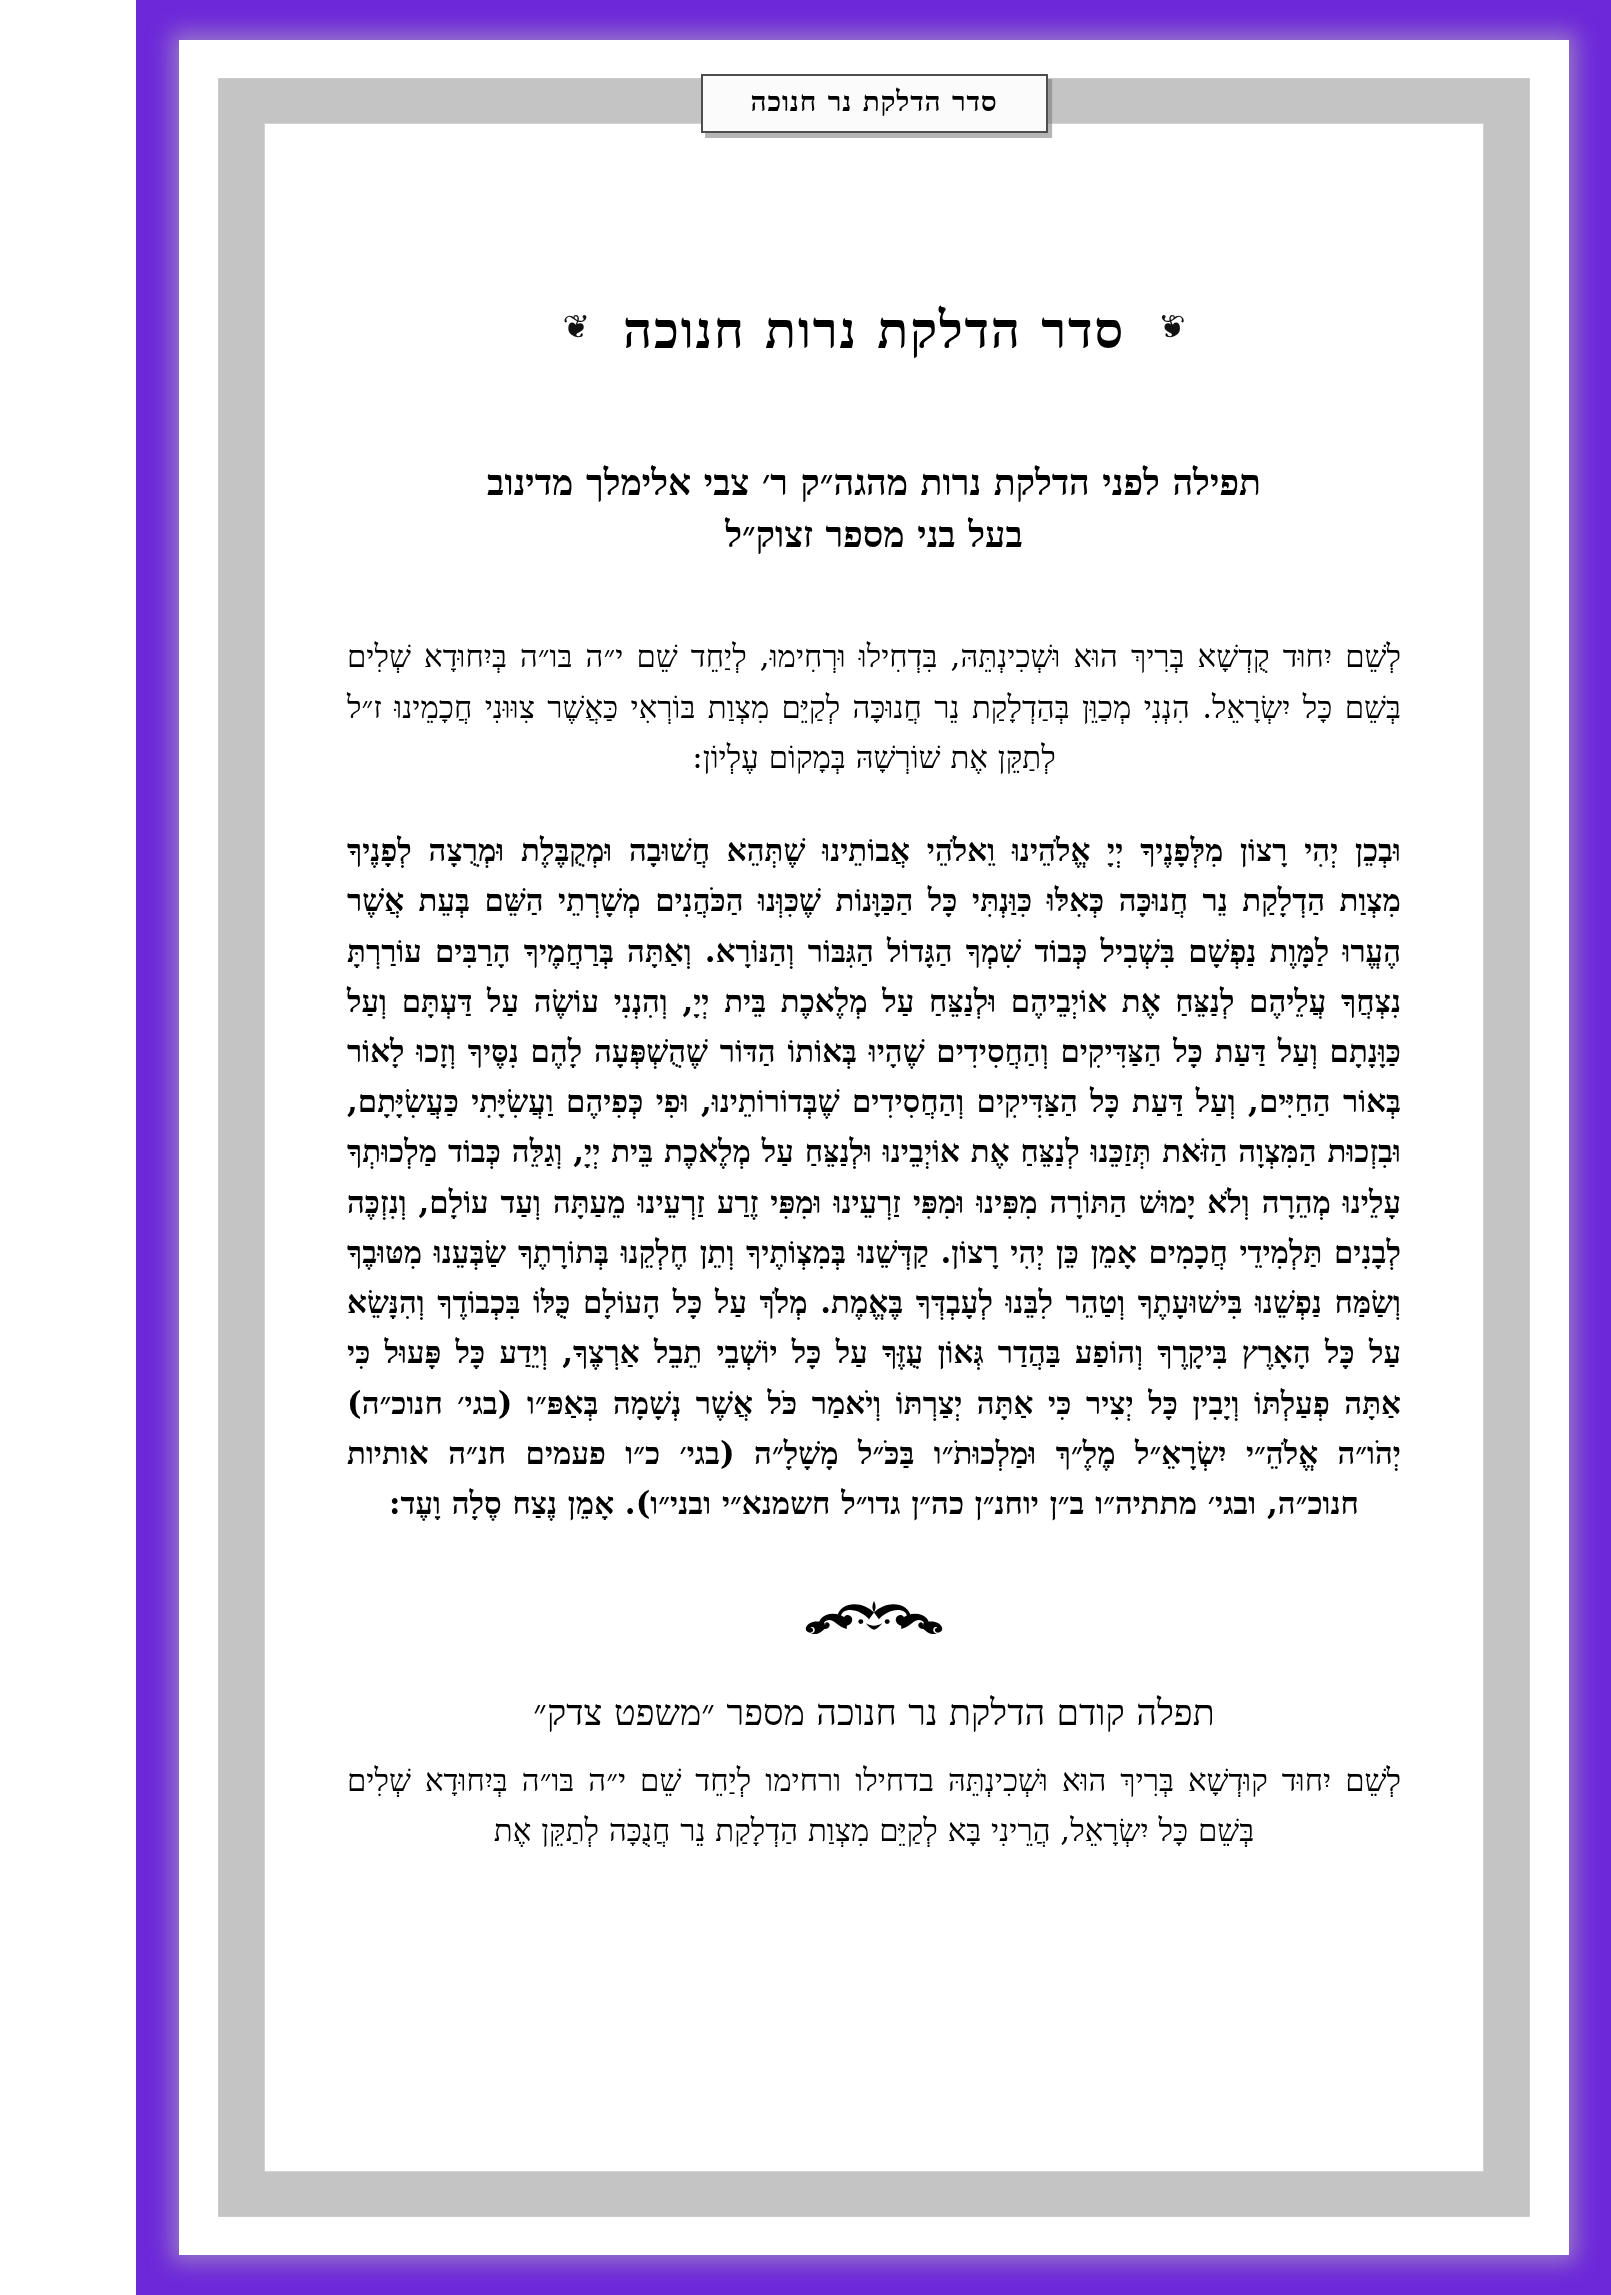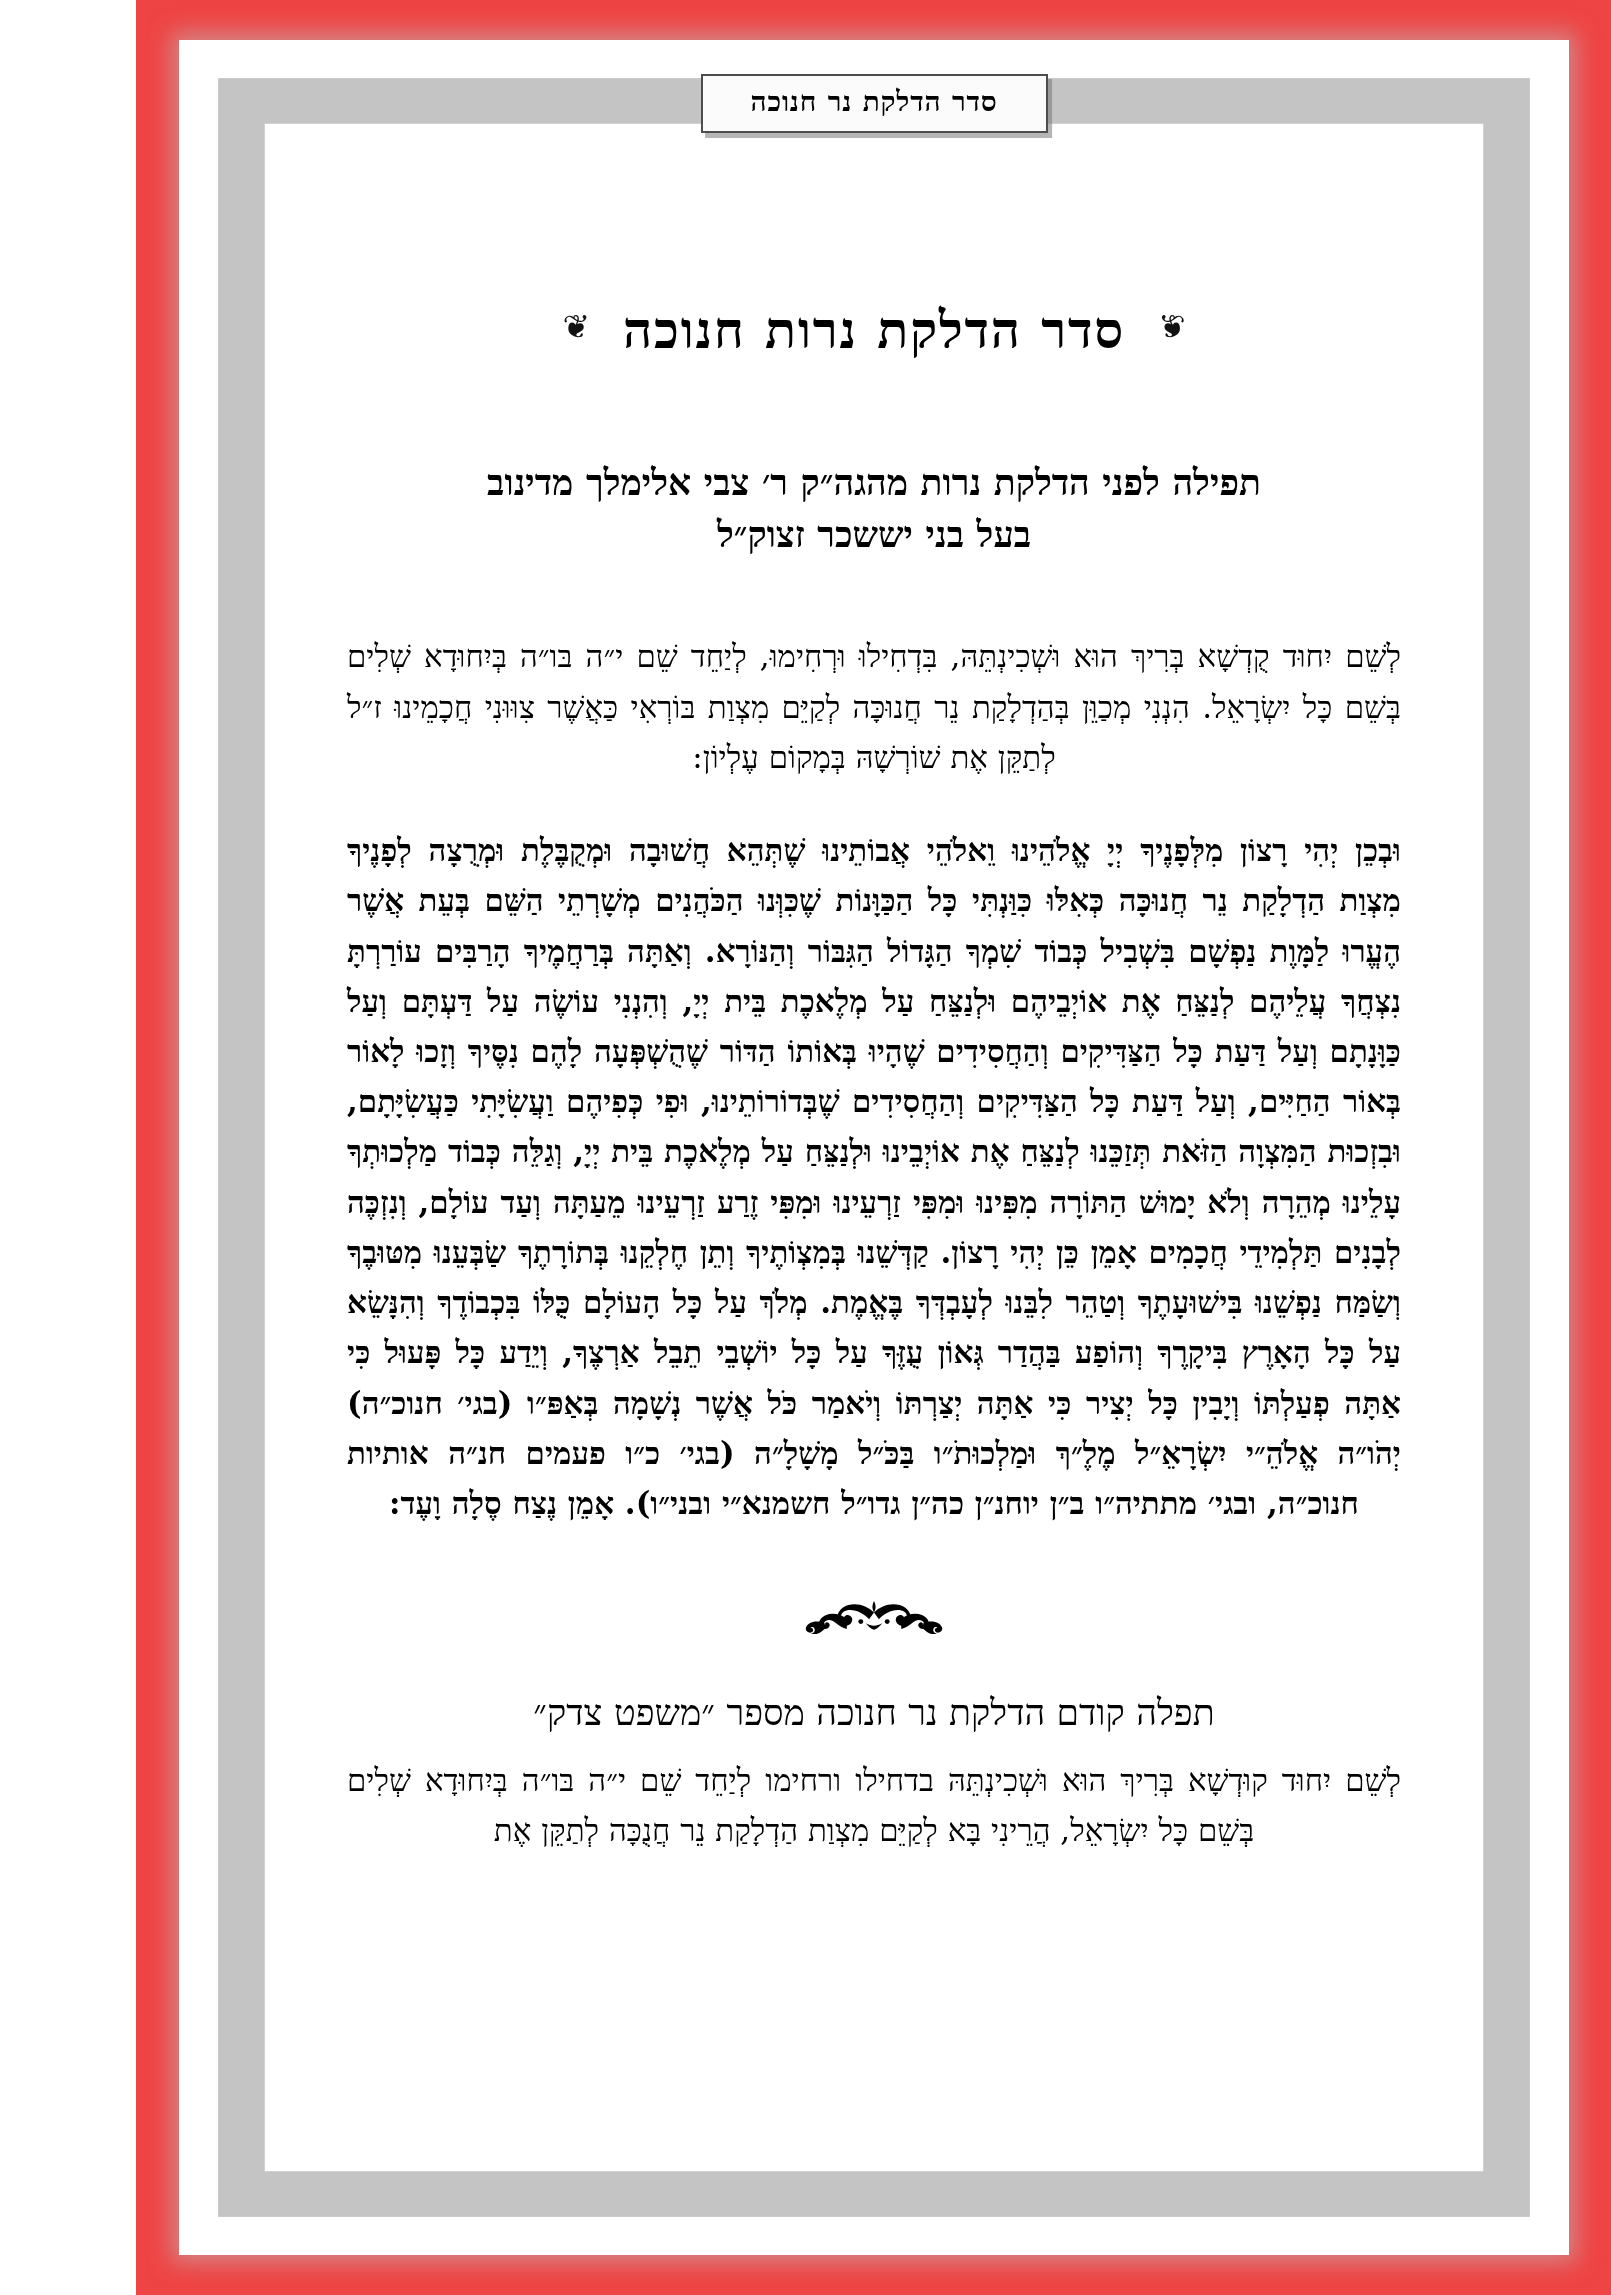--- a/index.html
+++ b/index.html
@@ -9,21 +9,21 @@
     height: 2295px;
     background: #ffffff;
     font-family: "DejaVu Sans", "Liberation Sans", sans-serif;
   }
 
   
   .page {
     position: relative;
     width: 1476px;
     height: 2295px;
-    background: #ef4444;
+    background: #6d28d9;
     overflow: hidden;
   }
 
   
   .frame-outer {
     position: absolute;
     left: 43px;
     top: 40px;
     right: 43px;
     bottom: 40px;
@@ -166,21 +166,21 @@
     </div>
 
     <div class="title-row">
       <span class="flourish left">❦</span>
       <h1 class="title-main">סדר הדלקת נרות חנוכה</h1>
       <span class="flourish right">❦</span>
     </div>
 
     <div class="subtitle">
       <div>תפילה לפני הדלקת נרות מהגה״ק ר׳ צבי אלימלך מדינוב</div>
-      <div>בעל בני יששכר זצוק״ל</div>
+      <div>בעל בני מספר זצוק״ל</div>
     </div>
 
     <p class="prayer">לְשֵׁם יִחוּד קֻדְשָׁא בְּרִיךְ הוּא וּשְׁכִינְתֵּהּ, בִּדְחִילוּ וּרְחִימוּ, לְיַחֵד שֵׁם י״ה בּו״ה בְּיִחוּדָא שְׁלִים בְּשֵׁם כָּל יִשְׂרָאֵל. הִנְנִי מְכַוֵּן בְּהַדְלָקַת נֵר חֲנוּכָּה לְקַיֵּם מִצְוַת בּוֹרְאִי כַּאֲשֶׁר צִוּוּנִי חֲכָמֵינוּ ז״ל לְתַקֵּן אֶת שׁוֹרְשָׁהּ בְּמָקוֹם עֶלְיוֹן:</p>
 
     <p class="prayer block-2">וּבְכֵן יְהִי רָצוֹן מִלְּפָנֶיךָ יְיָ אֱלֹהֵינוּ וֵאלֹהֵי אֲבוֹתֵינוּ שֶׁתְּהֵא חֲשׁוּבָה וּמְקֻבֶּלֶת וּמְרֻצָה לְפָנֶיךָ מִצְוַת הַדְלָקַת נֵר חֲנוּכָּה כְּאִלּוּ כִּוַּנְתִּי כָּל הַכַּוָּנוֹת שֶׁכִּוְּנוּ הַכֹּהֲנִים מְשָׁרְתֵי הַשֵּׁם בְּעֵת אֲשֶׁר הֶעֱרוּ לַמָּוֶת נַפְשָׁם בִּשְׁבִיל כְּבוֹד שִׁמְךָ הַגָּדוֹל הַגִּבּוֹר וְהַנּוֹרָא. וְאַתָּה בְּרַחֲמֶיךָ הָרַבִּים עוֹרַרְתָּ נִצְחֲךָ עֲלֵיהֶם לְנַצֵּחַ אֶת אוֹיְבֵיהֶם וּלְנַצֵּחַ עַל מְלֶאכֶת בֵּית יְיָ, וְהִנְנִי עוֹשֶׂה עַל דַּעְתָּם וְעַל כַּוָּנָתָם וְעַל דַּעַת כָּל הַצַּדִּיקִים וְהַחֲסִידִים שֶׁהָיוּ בְּאוֹתוֹ הַדּוֹר שֶׁהֻשְׁפְּעָה לָהֶם נִסֶּיךָ וְזָכוּ לָאוֹר בְּאוֹר הַחַיִּים, וְעַל דַּעַת כָּל הַצַּדִּיקִים וְהַחֲסִידִים שֶׁבְּדוֹרוֹתֵינוּ, וּפִי כְּפִיהֶם וַעֲשִׂיָּתִי כַּעֲשִׂיָּתָם, וּבִזְכוּת הַמִּצְוָה הַזֹּאת תְּזַכֵּנוּ לְנַצֵּחַ אֶת אוֹיְבֵינוּ וּלְנַצֵּחַ עַל מְלֶאכֶת בֵּית יְיָ, וְגַלֵּה כְּבוֹד מַלְכוּתְךָ עָלֵינוּ מְהֵרָה וְלֹא יָמוּשׁ הַתּוֹרָה מִפִּינוּ וּמִפִּי זַרְעֵינוּ וּמִפִּי זֶרַע זַרְעֵינוּ מֵעַתָּה וְעַד עוֹלָם, וְנִזְכֶּה לְבָנִים תַּלְמִידֵי חֲכָמִים אָמֵן כֵּן יְהִי רָצוֹן. קַדְּשֵׁנוּ בְּמִצְוֹתֶיךָ וְתֵן חֶלְקֵנוּ בְּתוֹרָתֶךָ שַׂבְּעֵנוּ מִטּוּבֶךָ וְשַׂמַּח נַפְשֵׁנוּ בִּישׁוּעָתֶךָ וְטַהֵר לִבֵּנוּ לְעָבְדְּךָ בֶּאֱמֶת. מְלֹךְ עַל כָּל הָעוֹלָם כֻּלּוֹ בִּכְבוֹדֶךָ וְהִנָּשֵׂא עַל כָּל הָאָרֶץ בִּיקָרֶךָ וְהוֹפַע בַּהֲדַר גְּאוֹן עֻזֶּךָ עַל כָּל יוֹשְׁבֵי תֵבֵל אַרְצֶךָ, וְיֵדַע כָּל פָּעוּל כִּי אַתָּה פְעַלְתּוֹ וְיָבִין כָּל יְצִיר כִּי אַתָּה יְצַרְתּוֹ וְיֹאמַר כֹּל אֲשֶׁר נְשָׁמָה בְּאַפּ״ו (בגי׳ חנוכ״ה) יְהֹו״ה אֱלֹהֵ״י יִשְׂרָאֵ״ל מֶלֶ״ךְ וּמַלְכוּתֹ״ו בַּכֹּ״ל מָשָׁלָ״ה (בגי׳ כ״ו פעמים חנ״ה אותיות חנוכ״ה, ובגי׳ מתתיה״ו ב״ן יוחנ״ן כה״ן גדו״ל חשמנא״י ובני״ו). אָמֵן נֶצַח סֶלָה וָעֶד:</p>
 
     <div class="divider">
       <svg width="198" height="38" viewBox="0 0 240 46">
         <g fill="#000">
           <path d="M120 6 c3 6 2 10 0 14 c-2 -4 -3 -8 0 -14z"></path>

